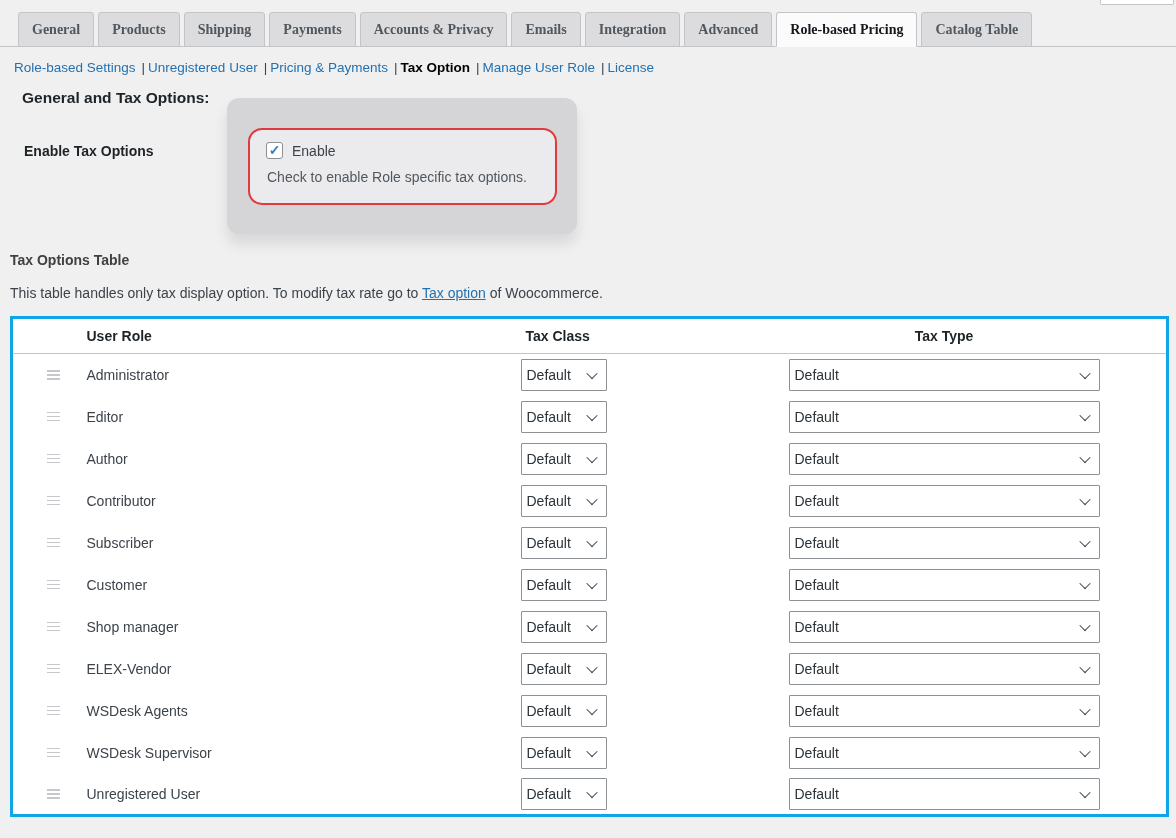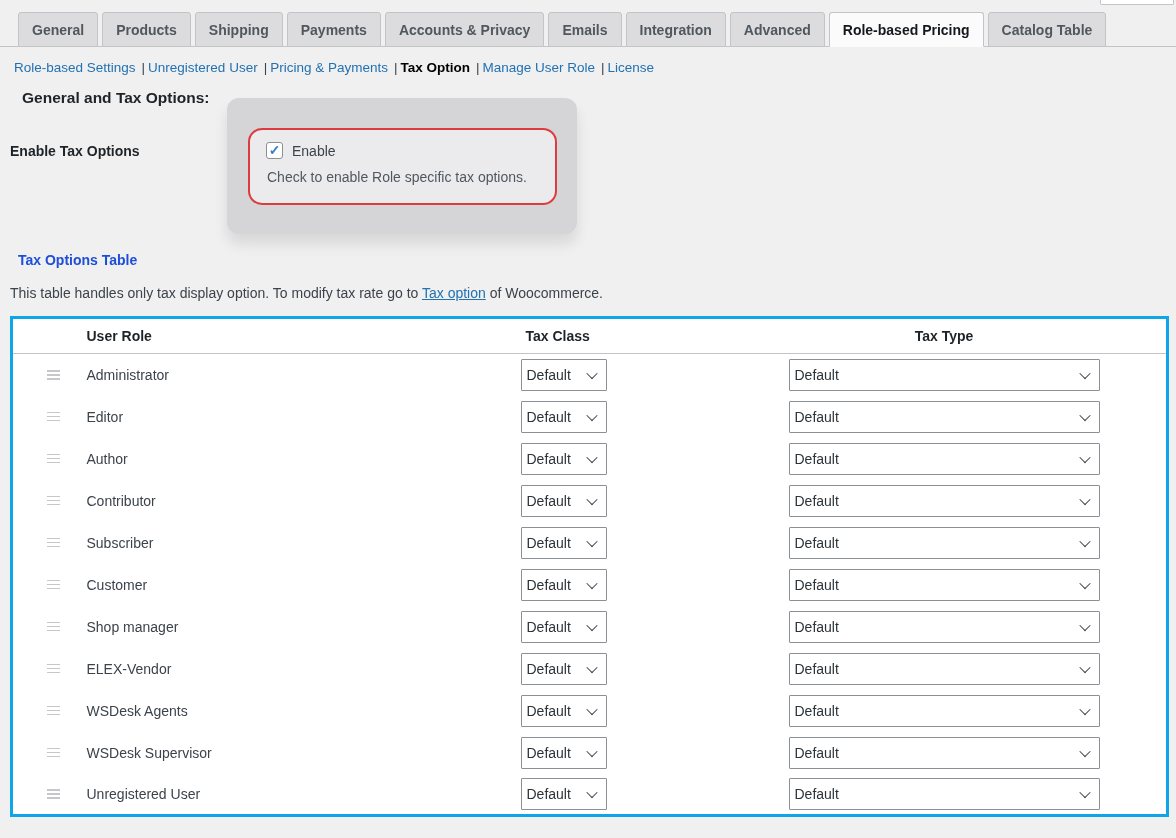--- a/index.html
+++ b/index.html
@@ -31,20 +31,21 @@
     position:relative;
     margin:0 4px -1px 0;
     padding:10px 13px 9px;
     font-size:14px; font-weight:bold;
     color:#50575e;
     background:#dcdcde;
     border:1px solid #c3c4c7;
     border-radius:3px 3px 0 0;
     text-decoration:none;
     cursor:pointer;
+    font-family:Liberation Serif, serif;
   }
   .nav-tab.active {
     background:#fbfbfc;
     color:#14181c;
     border-bottom:1px solid #fbfbfc;
     z-index:2;
   }
 
   
   .subnav { list-style:none; margin:13px 0 0 14px; font-size:13.5px; }
@@ -53,21 +54,21 @@
   .subnav a.current { color:#000; font-weight:bold; }
   .subnav .sep { color:#3c434a; padding:0 3px 0 6px; }
 
   
   .general-section { position:relative; height:162px; margin-top:6px; }
   .section-heading {
     position:absolute; left:10px; top:8px;
     font-size:15.5px; font-weight:bold; color:#1d2327;margin-left:12px;
   }
   .field-label {
-    position:absolute; left:10px; top:62px;
+    position:absolute; left:24px; top:62px;
     font-size:14px; font-weight:bold; color:#1d2327;
   }
   .callout {
     position:absolute; left:227px; top:17px;
     width:350px; height:136px;
     background:#d5d5d8;
     border-radius:12px;
     box-shadow:0 10px 14px rgba(0,0,0,0.10);
   }
   .red-box {
@@ -88,21 +89,21 @@
     cursor:pointer;
   }
   .checkbox .check {
     color:#3582c4; font-size:14px; font-weight:bold; line-height:1;
     transform:translateY(-1px);
   }
   .cb-label { font-size:14px; color:#3c434a; }
   .cb-desc { margin:10px 0 0 1px; font-size:14px; color:#50575e; }
 
   
-  .table-heading { margin:9px 0 0 18px; font-size:14px; font-weight:bold; color:#1d4ed8; }
+  .table-heading { margin:9px 0 0 10px; font-size:14px; font-weight:bold; color:#404040; }
   .table-note { margin:17px 0 0 10px; font-size:14px; color:#3c434a; }
   .table-note a { color:#2271b1; text-decoration:underline; cursor:pointer; }
 
   table.roles {
     margin:15px 0 0 10px;
     width:1156px;
     border-collapse:collapse;
     background:#fff;
     border:3px solid #0ea5e9;
     table-layout:fixed;

